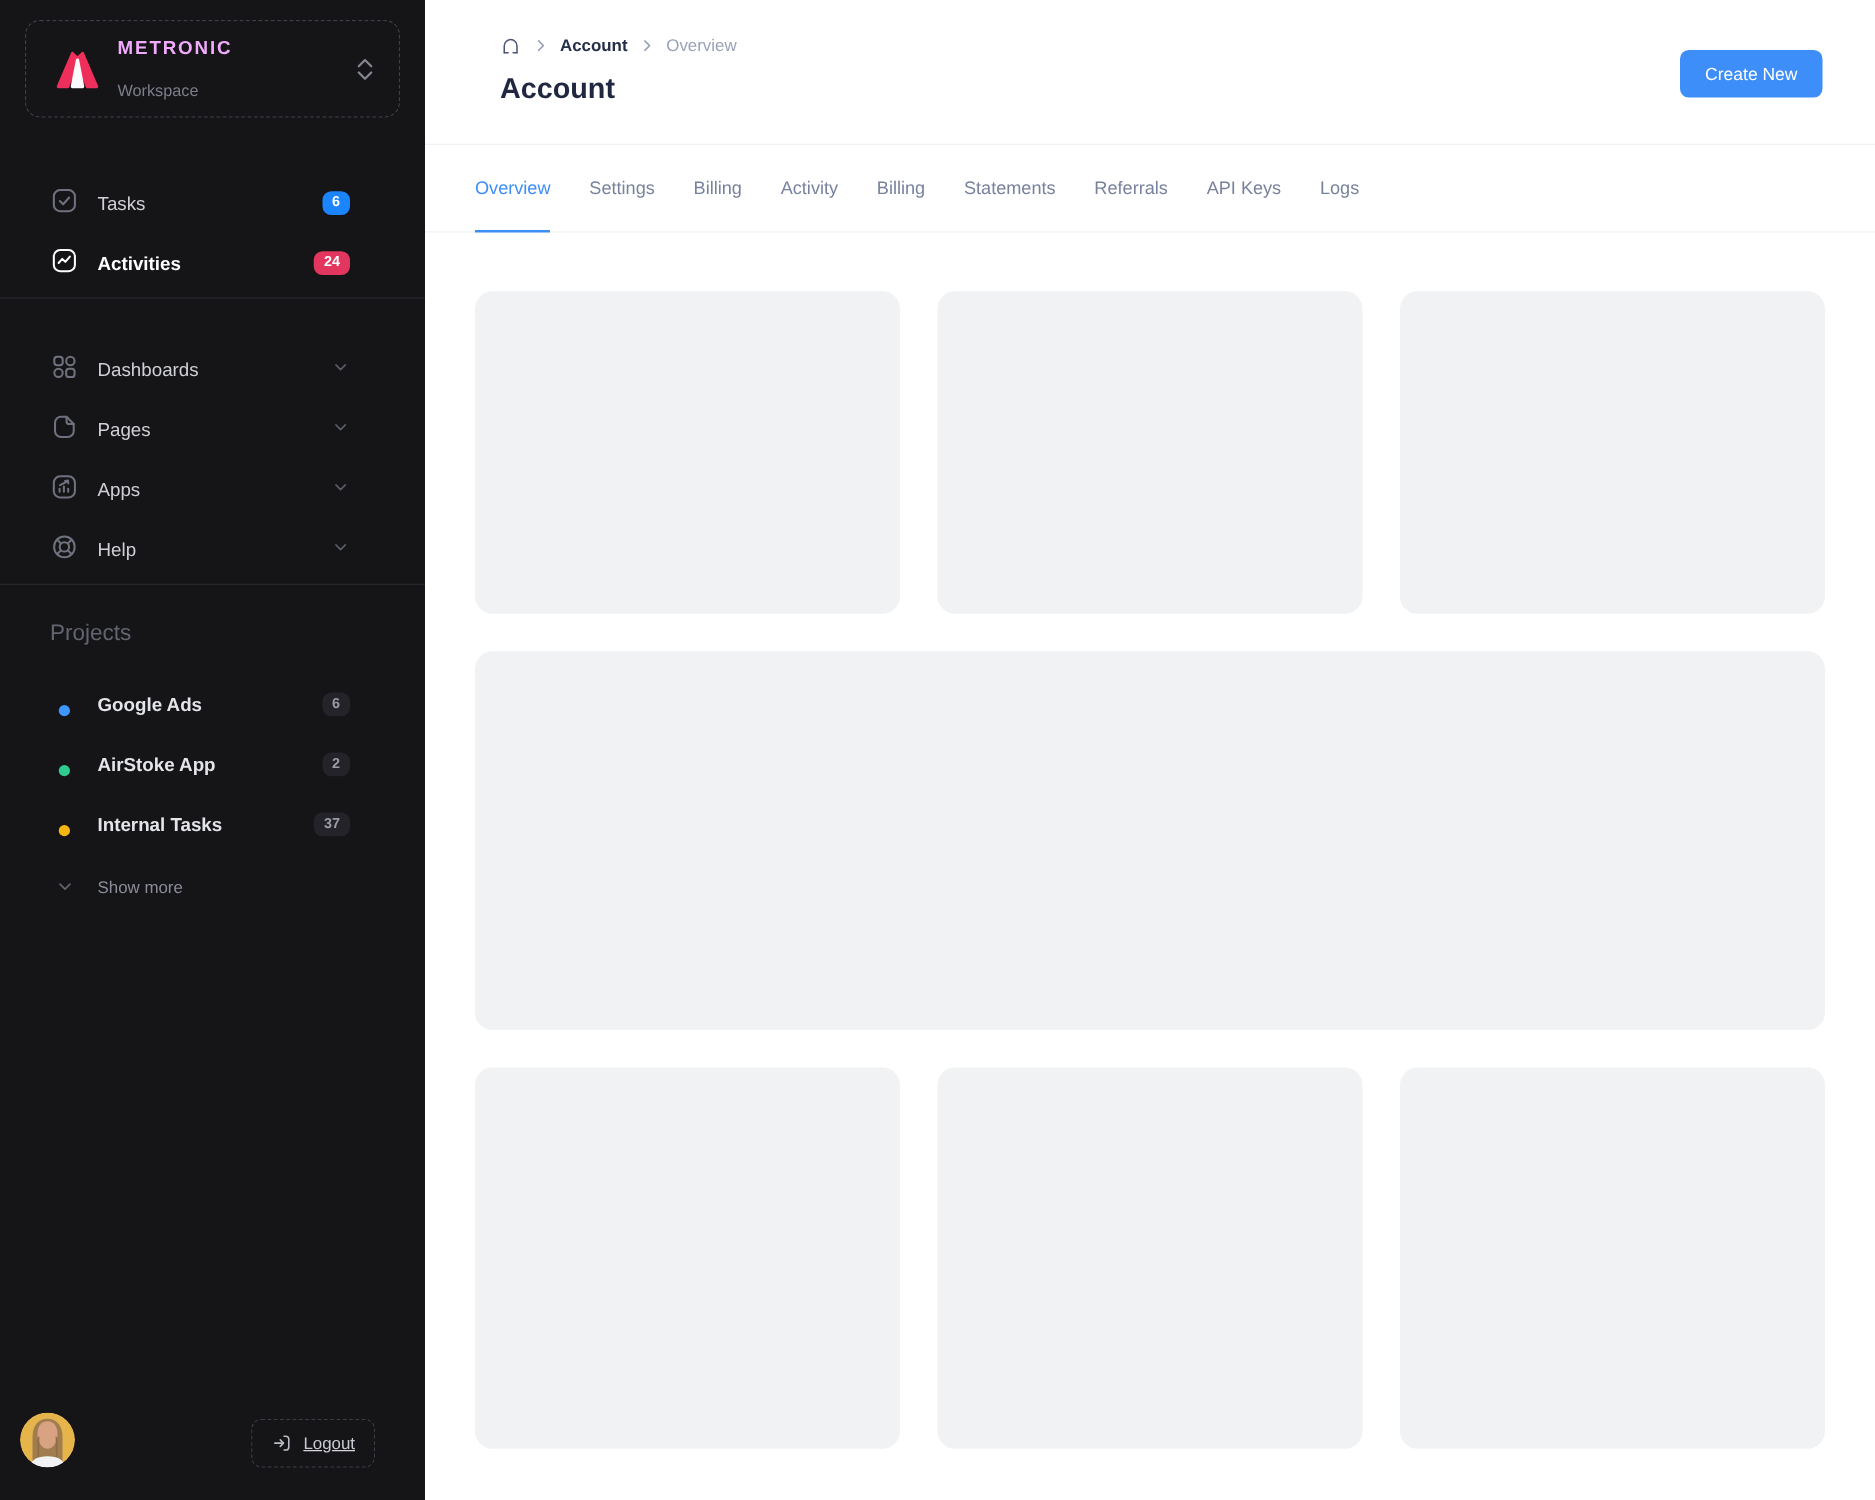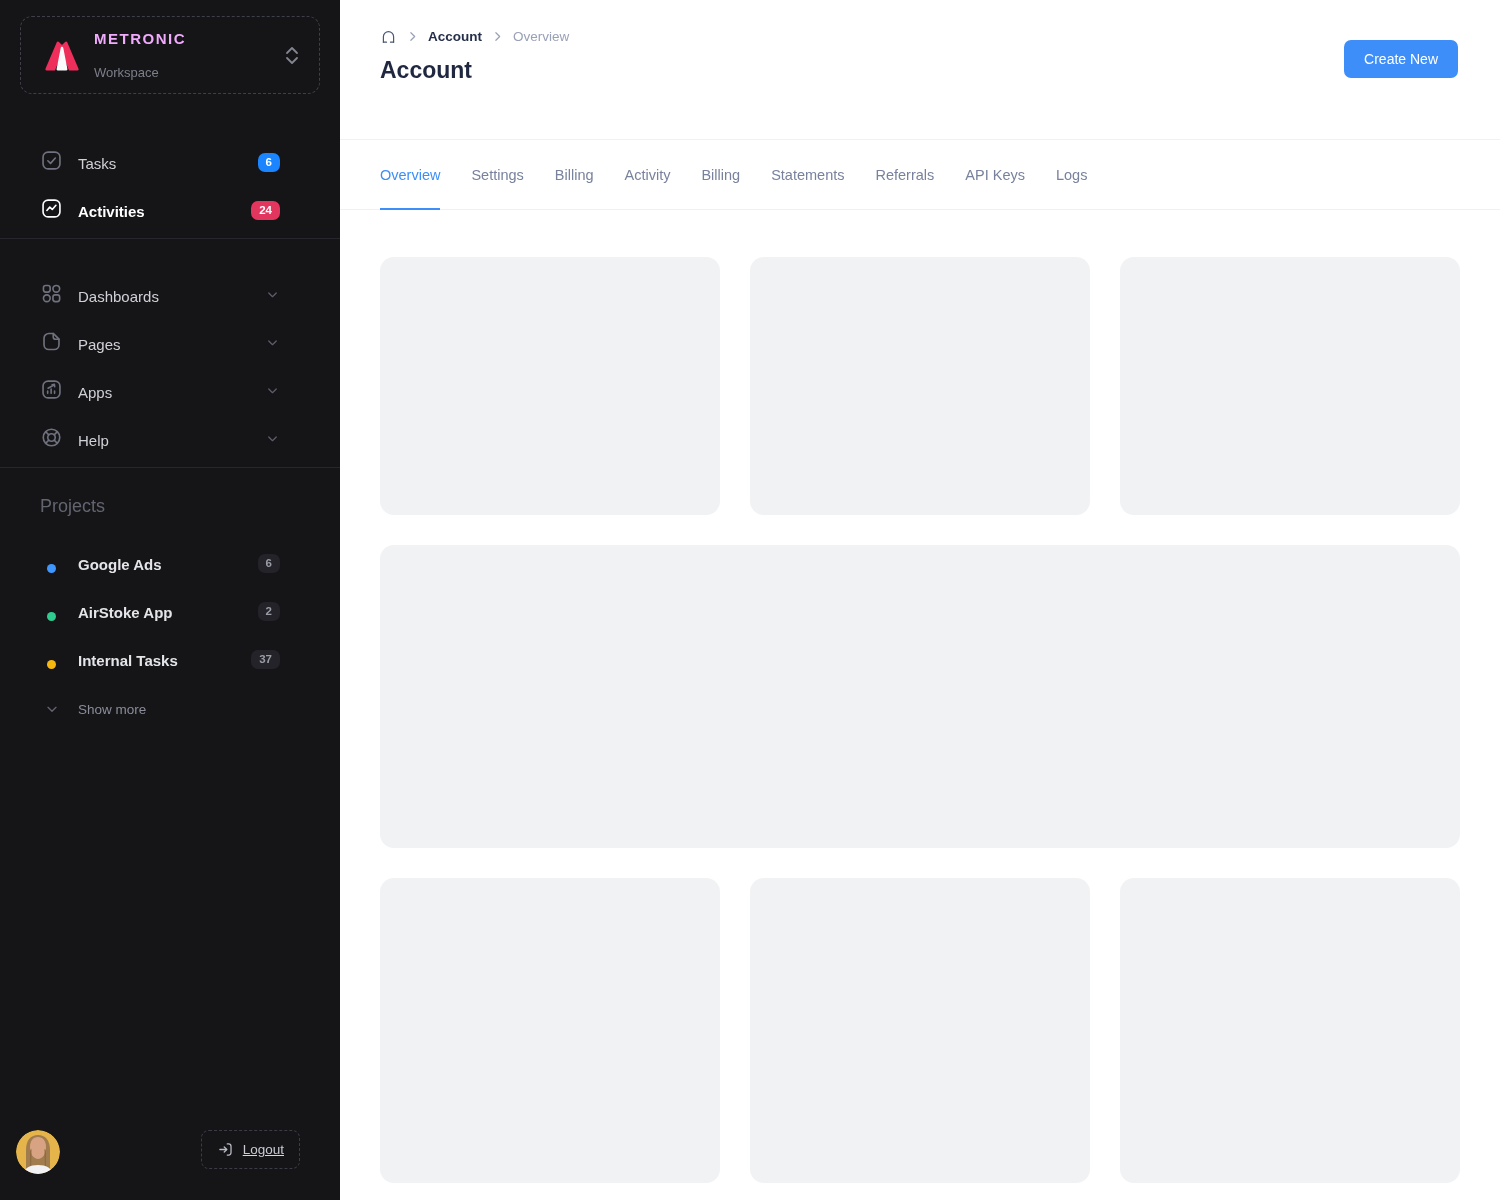--- a/index.html
+++ b/index.html
@@ -41,30 +41,30 @@
   .proj-label { color:#62656f; font-size:18px; padding:24px 40px 8px 40px; }
   .dot { width:9px; height:9px; border-radius:50%; margin:0 7px; flex:0 0 auto; }
   .dot-blue { background:#3e97ff; }
   .dot-green { background:#2ecc8e; }
   .dot-yellow { background:#f6b810; }
   .show-more { height:48px; display:flex; align-items:flex-end; gap:15px; padding:0 40px;
     color:#8a8d99; font-size:13.5px; font-weight:500; cursor:pointer; }
   .show-more .nicon { width:23px; display:flex; justify-content:center; color:#62656f; }
 
   .side-footer { position:absolute; left:0; right:0; bottom:0; padding:24px 40px 26px 16px;
-    display:flex; align-items:flex-start; justify-content:space-between;text-decoration:underline; }
+    display:flex; align-items:flex-end; justify-content:space-between;text-decoration:underline; }
   .avatar { width:44px; height:44px; border-radius:50%; overflow:hidden; display:block; }
   .logout-btn { border:1px dashed #3b3c45; border-radius:8px; padding:10px 15px;
     display:flex; align-items:center; gap:9px; color:#c9cbd2; font-size:13.5px;
     font-weight:500; cursor:pointer; background:transparent; }
   .logout-btn svg { color:#b9bbc3; }
 
   
   .main { flex:1; background:#fff; display:flex; flex-direction:column; }
-  .main-header { position:relative; padding:28px 40px 0 40px; height:140px;
+  .main-header { position:relative; padding:28px 40px 0 60px; height:116px;
     border-bottom:1px solid #f1f1f4; }
   .breadcrumb { display:flex; align-items:center; gap:9px; font-size:13.5px; }
   .crumb-home { color:#4b5675; display:flex; }
   .crumb-sep { color:#99a1b7; display:flex; }
   .crumb-strong { color:#252f4a; font-weight:600; }
   .crumb-muted { color:#99a1b7; font-weight:500; }
   .page-title { margin-top:12px; font-size:23px; font-weight:700; color:#1f2840; }
   .create-btn { position:absolute; right:42px; top:40px; background:#3d8ef8; border:none;
     color:#fff; font-size:14px; font-weight:500; border-radius:7px; padding:11px 20px;
     cursor:pointer; font-family:inherit; }

